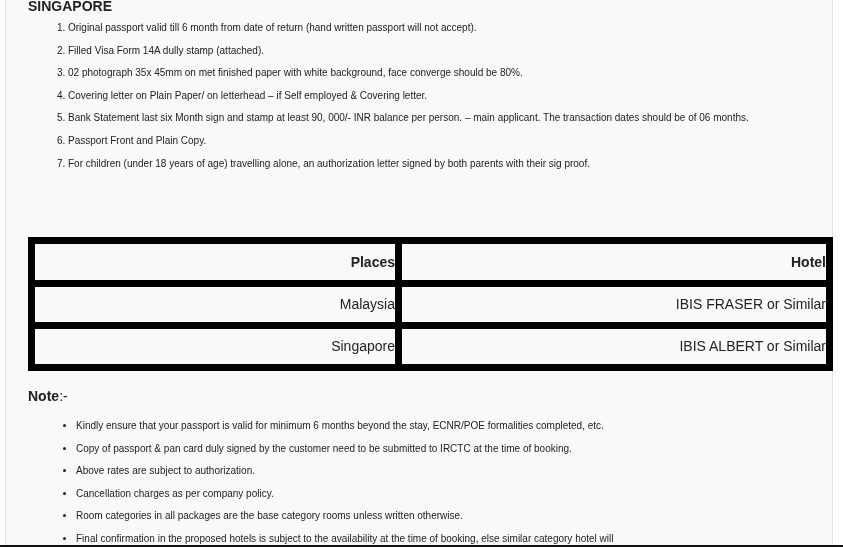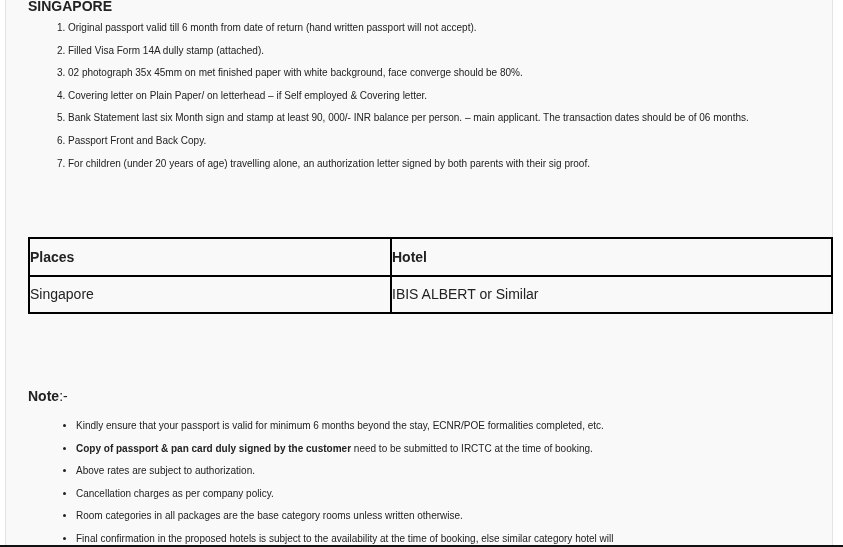--- a/index.html
+++ b/index.html
@@ -66,22 +66,22 @@
   }
   table.accom {
     position: absolute;
     top: 237px;
     left: 0;
     width: 805px;
     border-collapse: collapse;
     font-size: 14px;
   }
   table.accom th, table.accom td {
-    border: 2px solid #000000;
-    text-align: left;
+    border: 7px solid #000000;
+    text-align: right;
     height: 35px;
     padding: 0;
   }
   table.accom th {
     font-weight: bold;
     height: 36px;
   }
   table.accom th:first-child, table.accom td:first-child {
     width: 360px;
   }
@@ -96,50 +96,54 @@
     position: absolute;
     top: 407px;
     left: 0;
     width: 806px;
     margin: 8px;
     padding: 0 0 0 40px;
     box-sizing: border-box;
     line-height: 22.6px;
     list-style: disc;
   }
-  ul.notes li b { font-weight: bold; }
+  ul.notes li b { font-weight: normal; }
   ol.docs li, ul.notes li { font-size: 10px; }
 </style>
 </head>
 <body>
 
 <div class="panel"></div>
 
 <div class="content">
   <p class="heading">SINGAPORE</p>
 
   <ol class="docs">
     <li>Original passport valid till 6 month from date of return (hand written passport will not accept).</li>
     <li>Filled Visa Form 14A dully stamp (attached).</li>
     <li>02 photograph 35x 45mm on met finished paper with white background, face converge should be 80%.</li>
     <li>Covering letter on Plain Paper/ on letterhead – if Self employed &amp; Covering letter.</li>
     <li>Bank Statement last six Month sign and stamp at least 90, 000/- INR balance per person. – main applicant. The transaction dates should be of 06 months.</li>
-    <li>Passport Front and Back Copy.</li>
-    <li>For children (under 20 years of age) travelling alone, an authorization letter signed by both parents with their sig proof.</li>
+    <li>Passport Front and Plain Copy.</li>
+    <li>For children (under 18 years of age) travelling alone, an authorization letter signed by both parents with their sig proof.</li>
   </ol>
 
 
   <table class="accom">
     <thead>
       <tr>
         <th>Places</th>
         <th>Hotel</th>
       </tr>
     </thead>
     <tbody>
+      <tr>
+        <td>Malaysia</td>
+        <td>IBIS FRASER or Similar</td>
+      </tr>
       <tr>
         <td>Singapore</td>
         <td>IBIS ALBERT or Similar</td>
       </tr>
     </tbody>
   </table>
 
   <p class="section-label note-label"><span>Note</span><span class="sep">:-</span></p>
 
   <ul class="notes">

